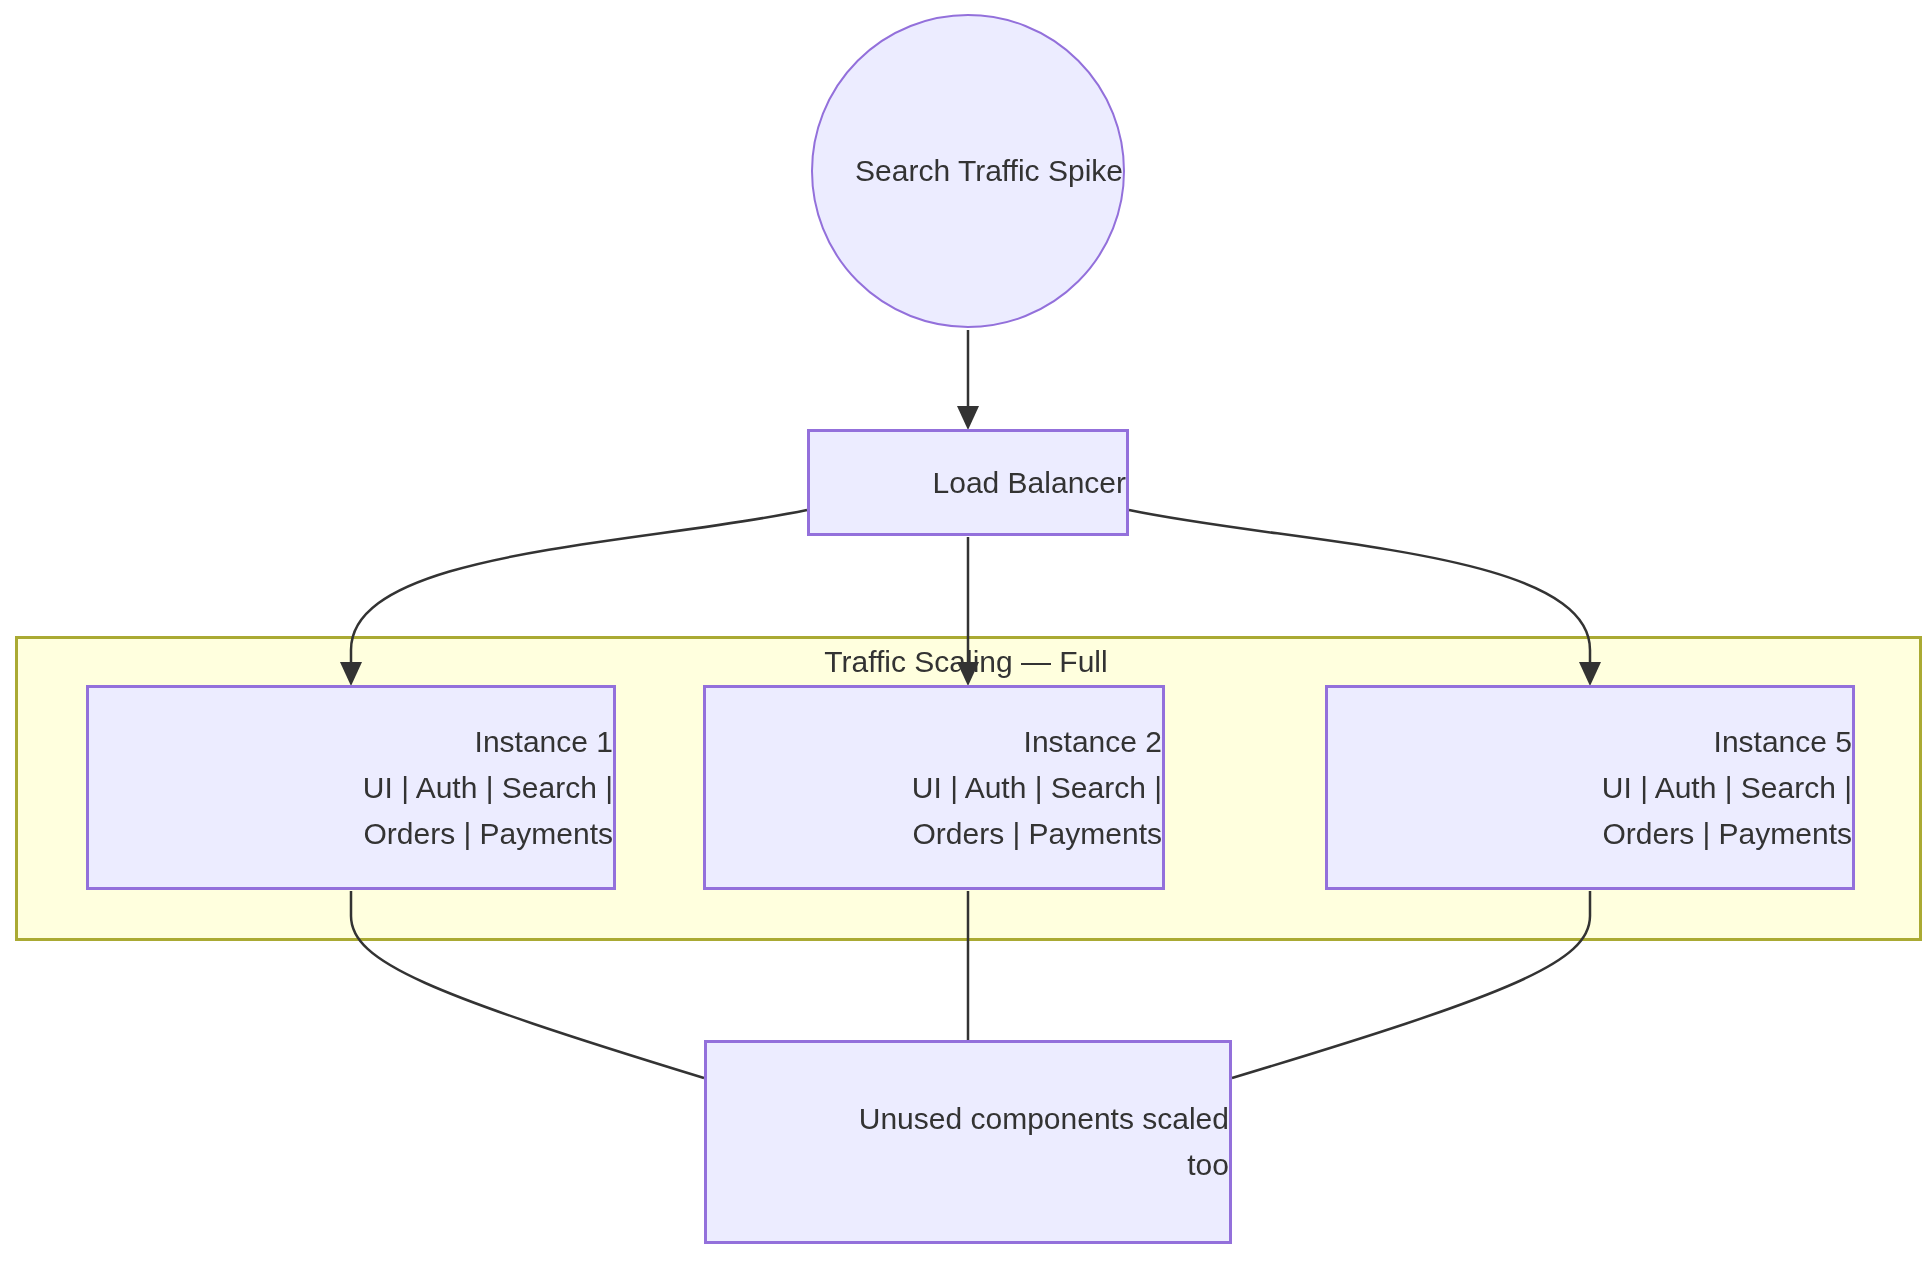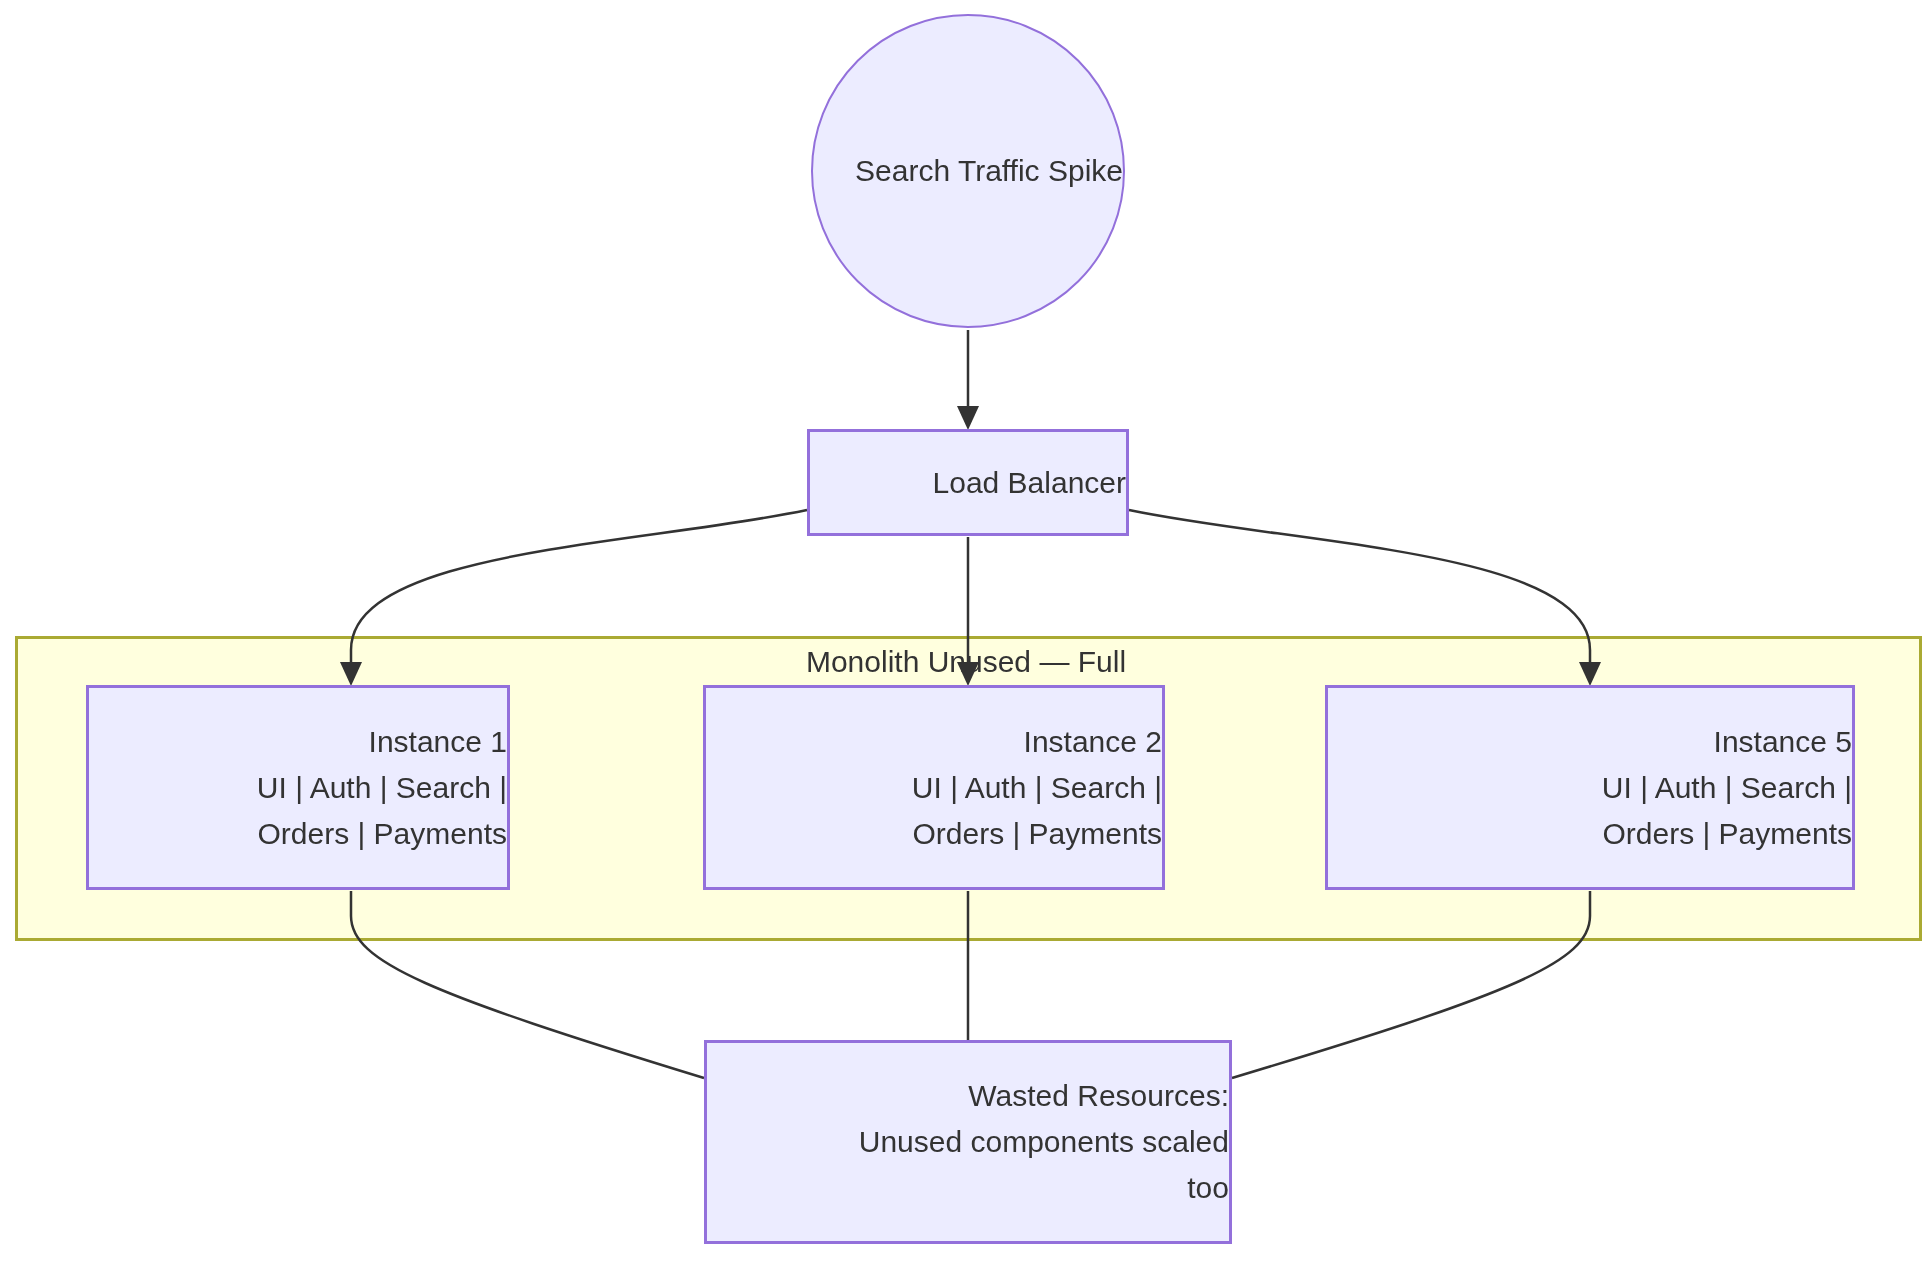--- a/index.html
+++ b/index.html
@@ -61,21 +61,21 @@
     line-height: 46px;
     z-index: 3;
   }
   .node.circle {
     border-radius: 50%;
     border-width: 2px;
     left: 811px; top: 14px;
     width: 314px; height: 314px;
   }
   .node.load-balancer { left: 807px; top: 429px; width: 322px; height: 107px; }
-  .node.instance-1 { left: 86px;   top: 685px; width: 424px; height: 205px; }
+  .node.instance-1 { left: 86px;   top: 685px; width: 530px; height: 205px; }
   .node.instance-2 { left: 703px;  top: 685px; width: 462px; height: 205px; }
   .node.instance-3 { left: 1325px; top: 685px; width: 530px; height: 205px; }
   .node.wasted     { left: 704px;  top: 1040px; width: 528px; height: 204px; }
 </style>
 </head>
 <body>
 
 <div class="canvas">
 
   <div class="cluster"></div>
@@ -94,21 +94,21 @@
     <path class="edge" d="M1129 510 C1296 545, 1590 550, 1590 650 L1590 663"></path>
     <polygon class="arrowhead" points="1579,662 1601,662 1590,686"></polygon>
 
     <path class="edge" d="M351 891 L351 916 C351 962, 430 994, 704 1078"></path>
 
     <path class="edge" d="M968 891 L968 1041"></path>
 
     <path class="edge" d="M1590 891 L1590 916 C1590 962, 1511 994, 1232 1078"></path>
   </svg>
 
-  <div class="cluster-label">Monolith Unused — Full</div>
+  <div class="cluster-label">Traffic Scaling — Full</div>
 
   <div class="node circle">
     <span>Search Traffic Spike</span>
   </div>
 
   <div class="node load-balancer">
     <span>Load Balancer</span>
   </div>
 
   <div class="node instance-1">
@@ -123,18 +123,17 @@
     <span>Orders | Payments</span>
   </div>
 
   <div class="node instance-3">
     <span>Instance 5</span>
     <span>UI | Auth | Search |</span>
     <span>Orders | Payments</span>
   </div>
 
   <div class="node wasted">
-    <span>Wasted Resources:</span>
     <span>Unused components scaled</span>
     <span>too</span>
   </div>
 
 </div>
 
 </body></html>

